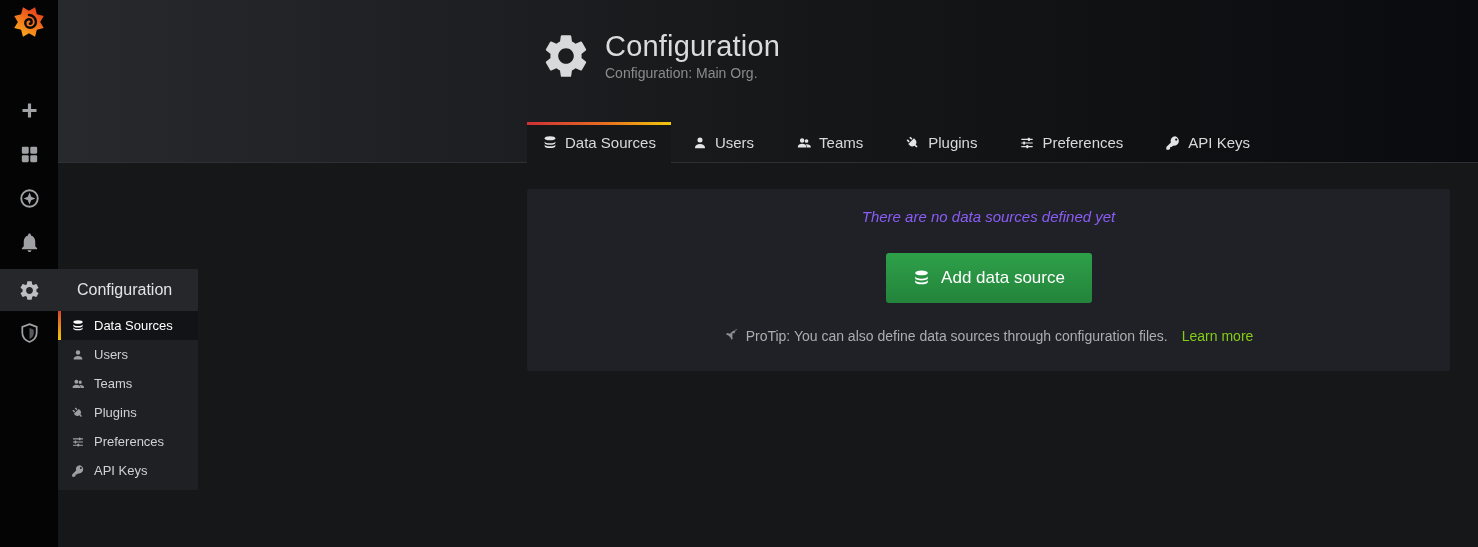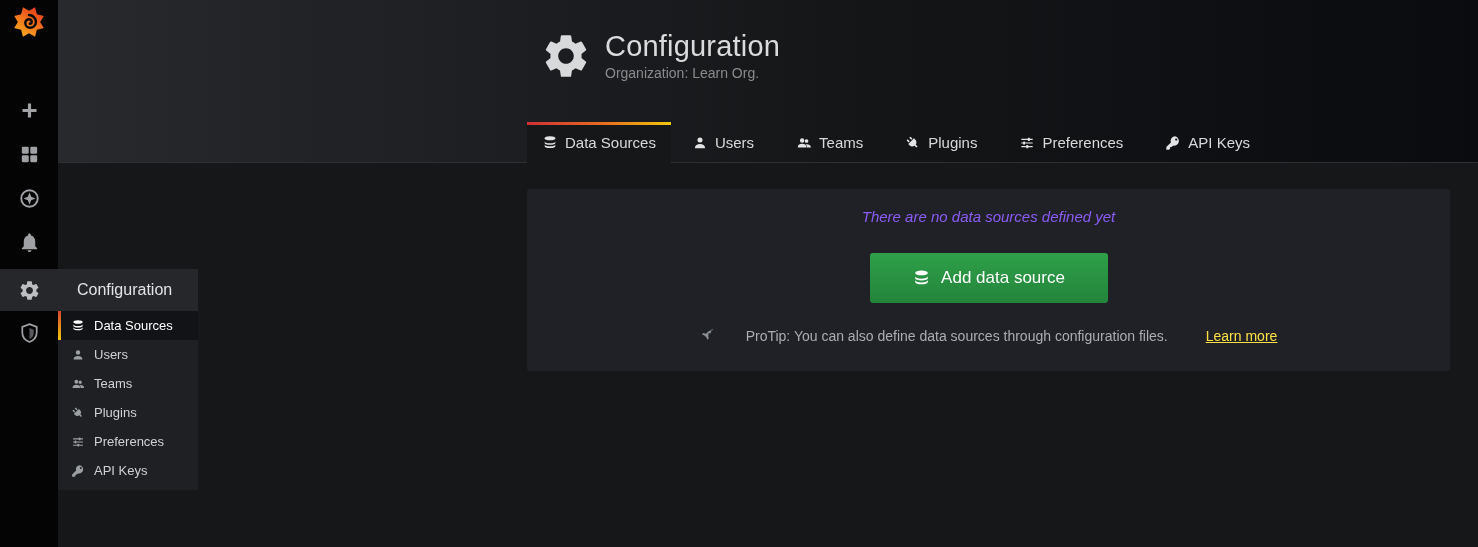--- a/index.html
+++ b/index.html
@@ -63,28 +63,28 @@
   }
 
   
   .panel {
     position:absolute; left:527px; top:189px; width:923px; height:182px;
     background:#1f2126; border-radius:3px; text-align:center;
   }
   .empty-msg { margin-top:19px; font-size:15px; font-style:italic; color:#8b5cf6; }
   .add-btn {
     margin-top:28px; display:inline-flex; align-items:center; justify-content:center;
-    width:238px; height:50px; border:none; border-radius:3px; cursor:pointer;
+    width:206px; height:50px; border:none; border-radius:3px; cursor:pointer;
     background:linear-gradient(180deg,#2ea049 0%, #23843b 100%);
     color:#ffffff; font-size:17px; font-family:inherit;
   }
   .add-btn .b-icon { width:19px; height:19px; margin-right:10px; color:#fff; }
-  .protip { margin-top:25px; font-size:14px; color:#abadaf; display:flex; align-items:flex-start; justify-content:center;gap:24px; }
+  .protip { margin-top:25px; font-size:14px; color:#abadaf; display:flex; align-items:flex-start; justify-content:center; }
   .protip .r-icon { width:15px; height:15px; margin-right:7px; color:#8e9193; }
-  .protip a { color:#fde047; text-decoration:underline; margin-left:14px; cursor:pointer; }
+  .protip a { color:#84cc16; margin-left:14px; cursor:pointer; }
 
   .hidden-defs { position:absolute; width:0; height:0; overflow:hidden; }
 </style>
 </head>
 <body>
 
 <svg class="hidden-defs" xmlns="http://www.w3.org/2000/svg" aria-hidden="true">
   <defs>
     <symbol id="i-db" viewBox="0 0 24 24">
       <ellipse cx="12" cy="5" rx="8" ry="3"></ellipse>
@@ -143,21 +143,21 @@
 
 <div class="stage">
 
   <div class="header-band">
     <div class="page-header">
       <svg class="gear-big" fill="currentColor">
           <use href="#i-gear"></use>
         </svg>
       <div class="titles">
         <div class="page-title">Configuration</div>
-        <div class="page-subtitle">Organization: Learn Org.</div>
+        <div class="page-subtitle">Configuration: Main Org.</div>
       </div>
     </div>
 
     <nav class="tab-bar">
       <a class="tab active">
         <svg class="t-icon" fill="currentColor">
             <use href="#i-db"></use>
           </svg>
         <span>Data Sources</span>
       </a>

